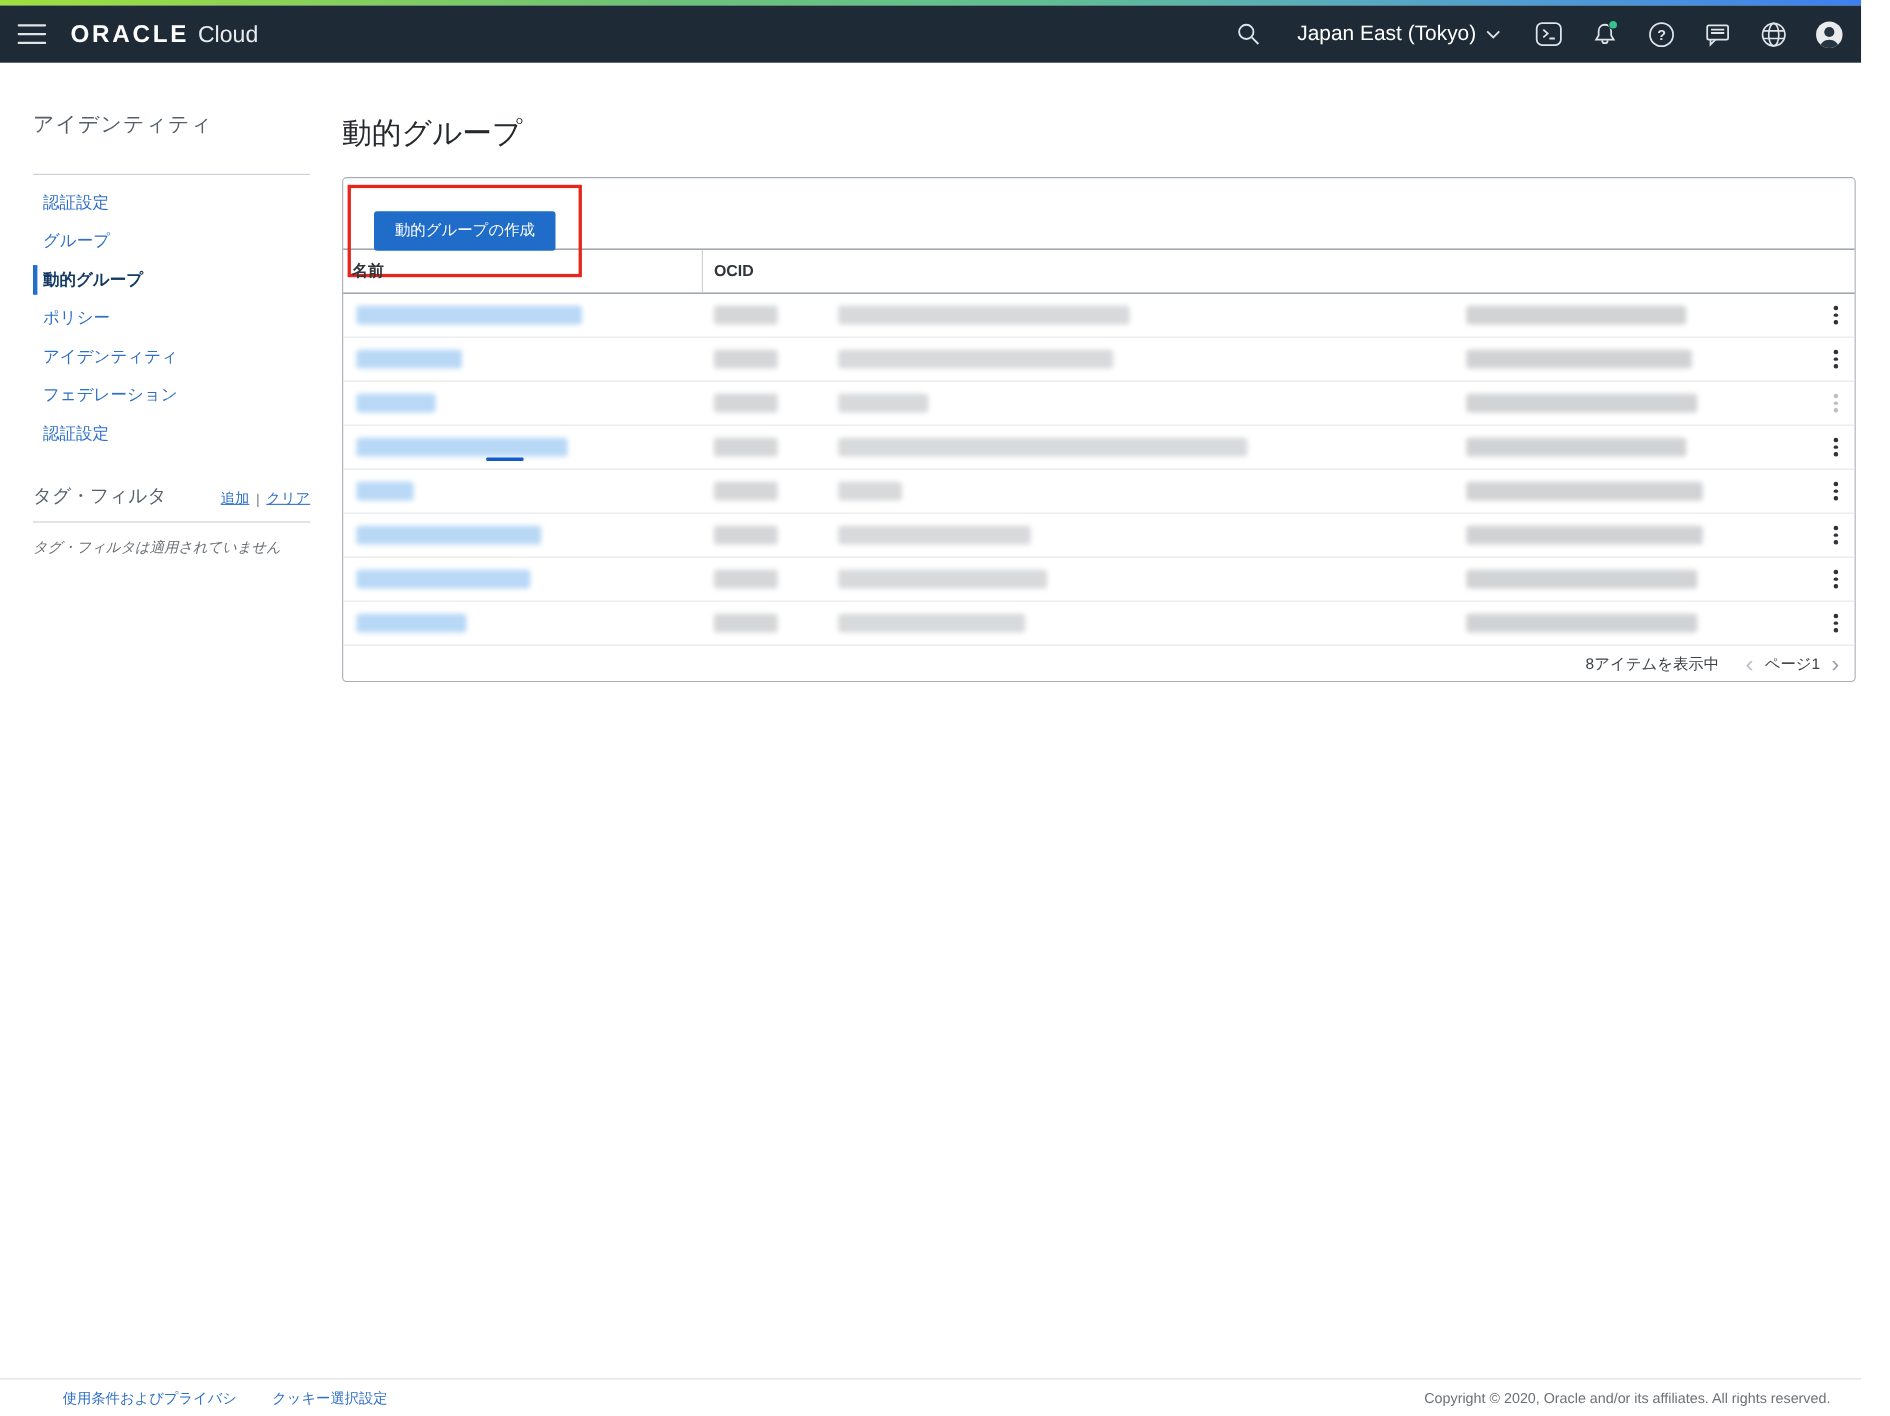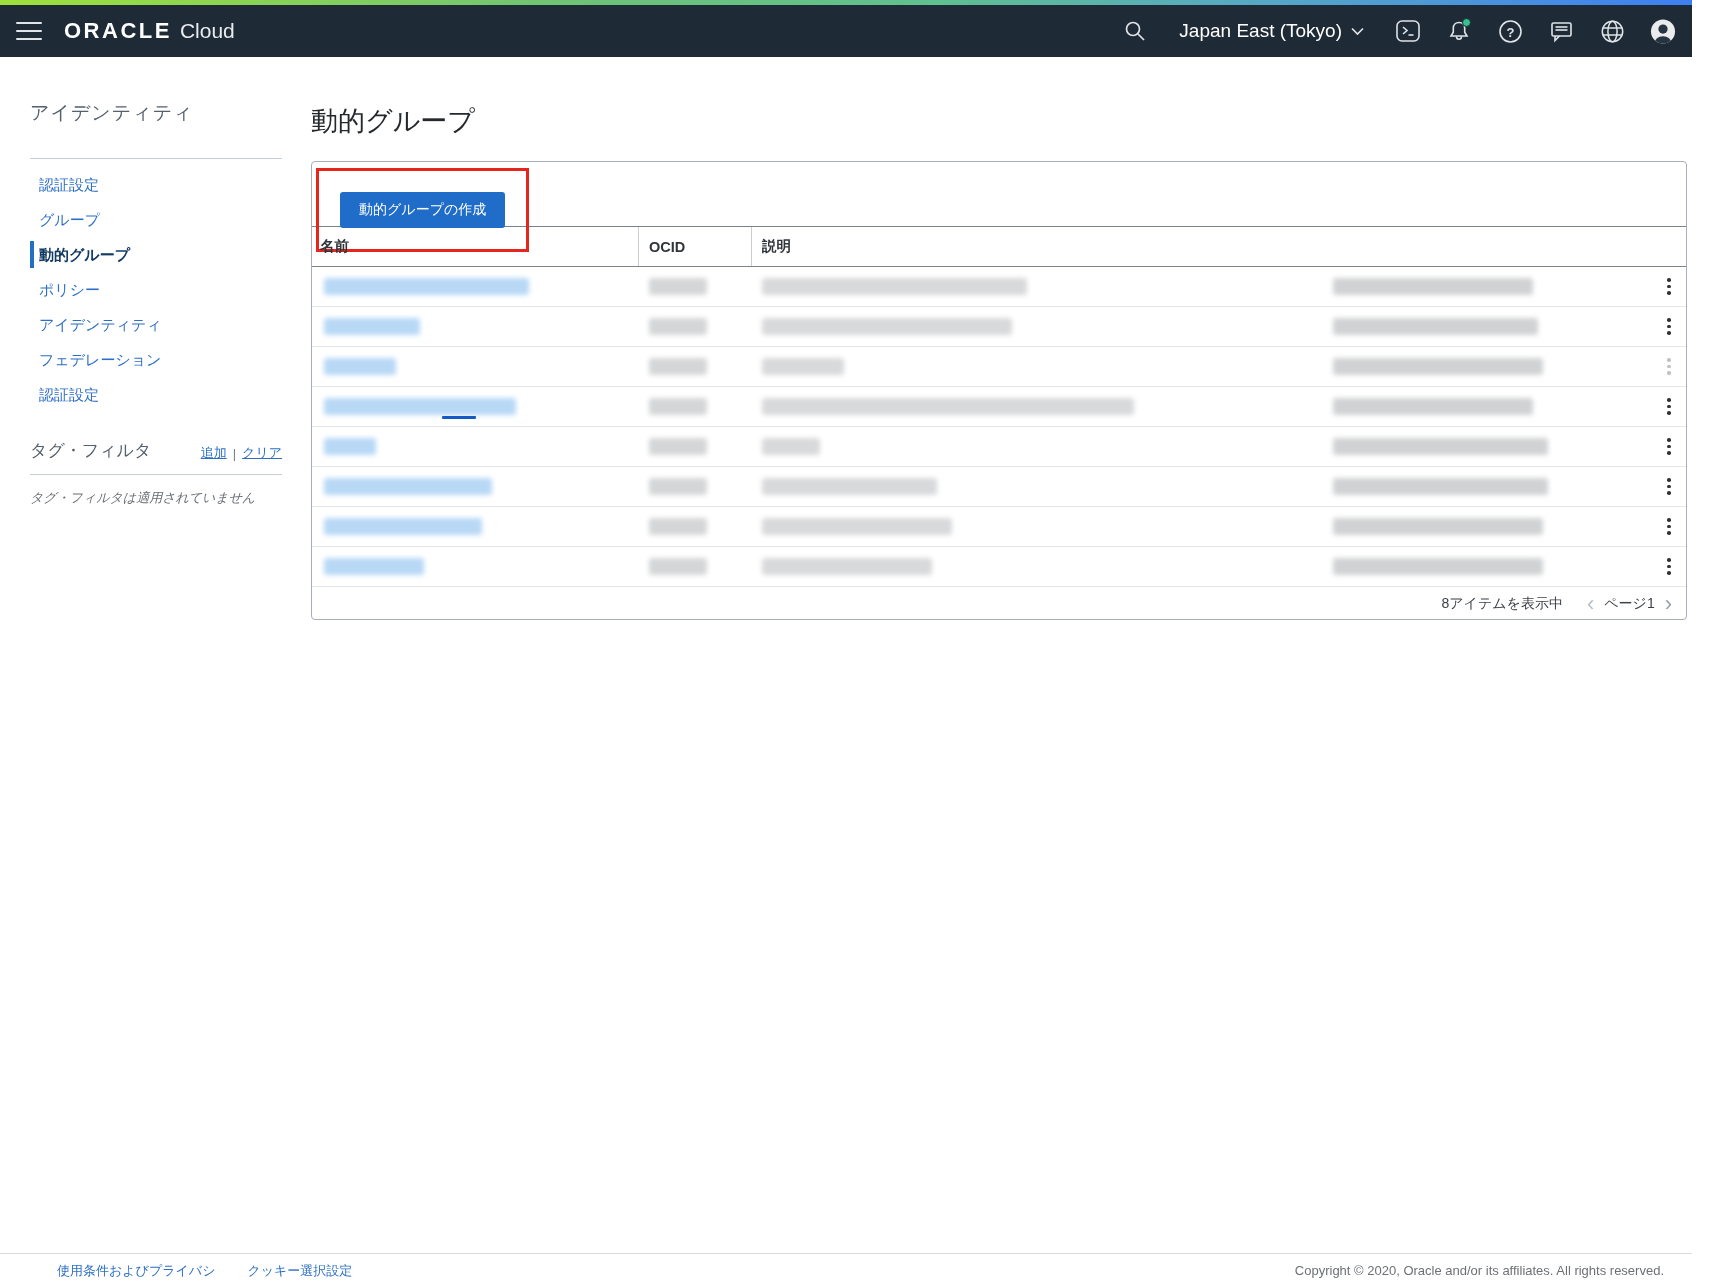--- a/index.html
+++ b/index.html
@@ -209,21 +209,20 @@
     <div class="panel">
       <div class="btn-area">
         <span class="annotation-box">
           <button class="create-btn">動的グループの作成</button>
         </span>
       </div>
 
       <div class="thead">
         <div class="th cell-name">名前</div>
         <div class="th">OCID</div>
-        <div class="th">説明</div>
       </div>
 
       <div id="table-body">
           <div class="trow">
     <div class="td cell-name">
       <div class="blur name" style="width: 205px;"></div>
 
     </div>
     <div class="td">
               <div class="blur ocid" style="width: 58px;"></div>

